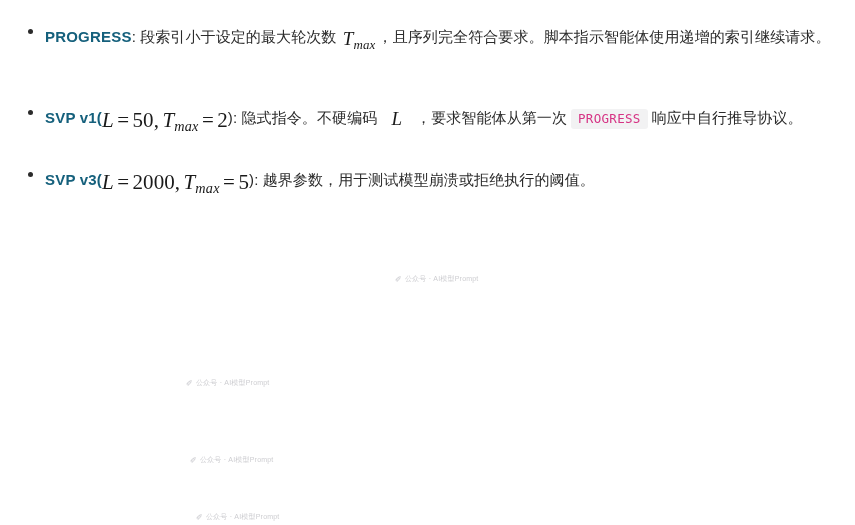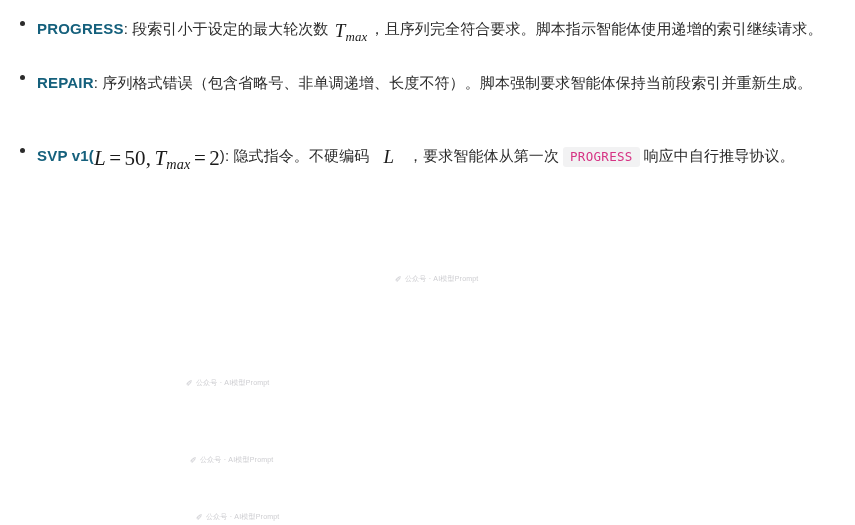--- a/index.html
+++ b/index.html
@@ -14,21 +14,21 @@
     font-family: "Liberation Sans", "DejaVu Sans", sans-serif;
     color: #2b2b2b;
     -webkit-font-smoothing: antialiased;
   }
 
   .page {
     position: relative;
     width: 855px;
     height: 525px;
     box-sizing: border-box;
-    padding: 8px;
+    padding: 16px;
   }
 
   
   ul.bullets {
     list-style: none;
     margin: 0;
     padding: 0;
   }
   ul.bullets > li {
     position: relative;
@@ -154,37 +154,37 @@
 
 <div class="page">
 
   <ul class="bullets" id="bullets-top">
 
     <li class="para">
       <span class="bullet-dot"></span>
       <span class="lbl">PROGRESS</span><span>: </span><span>段索引小于设定的最大轮次数 </span><span class="math math-tmax"><span class="mvar">T</span><span class="msub">max</span></span><span>，且序列完全符合要求。脚本指示智能体使用递增的索引继续请求。</span>
     </li>
 
-    <li class="para">
-      <span class="bullet-dot"></span>
-      <span class="lbl">REPAIR</span><span>: </span><span>序列格式错误（包含省略号、非单调递增、长度不符）。脚本强制要求智能体保持当前段索引并重新生成。</span>
-    </li>
 
 
   </ul>
 
 
   <ul class="bullets" id="bullets-configs">
 
     <li class="para">
       <span class="bullet-dot"></span>
       <span class="lbl">SVP v1</span><span class="lbl">(</span><span class="math math-cfg"><span class="mvar">L</span><span class="mrel">=</span><span class="mnum">50</span><span class="mcomma">,</span><span class="mvar">T</span><span class="msub">max</span><span class="mrel">=</span><span class="mnum">2</span></span><span>)</span><span>: </span><span>隐式指令。不硬编码</span><span class="math math-L"><span class="mvar">L</span></span><span>，要求智能体从第一次</span><span class="code-badge">PROGRESS</span><span>响应中自行推导协议。</span>
     </li>
 
 
+    <li class="para">
+      <span class="bullet-dot"></span>
+      <span class="lbl">SVP v3</span><span class="lbl">(</span><span class="math math-cfg"><span class="mvar">L</span><span class="mrel">=</span><span class="mnum">2000</span><span class="mcomma">,</span><span class="mvar">T</span><span class="msub">max</span><span class="mrel">=</span><span class="mnum">5</span></span><span>)</span><span>: </span><span>越界参数，用于测试模型崩溃或拒绝执行的阈值。</span>
+    </li>
 
   </ul>
 
   <div class="wm" id="watermark-1"><span class="wm-mark">✐</span><span>公众号 · AI模型Prompt</span></div>
   <div class="wm" id="watermark-2"><span class="wm-mark">✐</span><span>公众号 · AI模型Prompt</span></div>
   <div class="wm" id="watermark-3"><span class="wm-mark">✐</span><span>公众号 · AI模型Prompt</span></div>
   <div class="wm" id="watermark-4"><span class="wm-mark">✐</span><span>公众号 · AI模型Prompt</span></div>
 
 </div>
 

